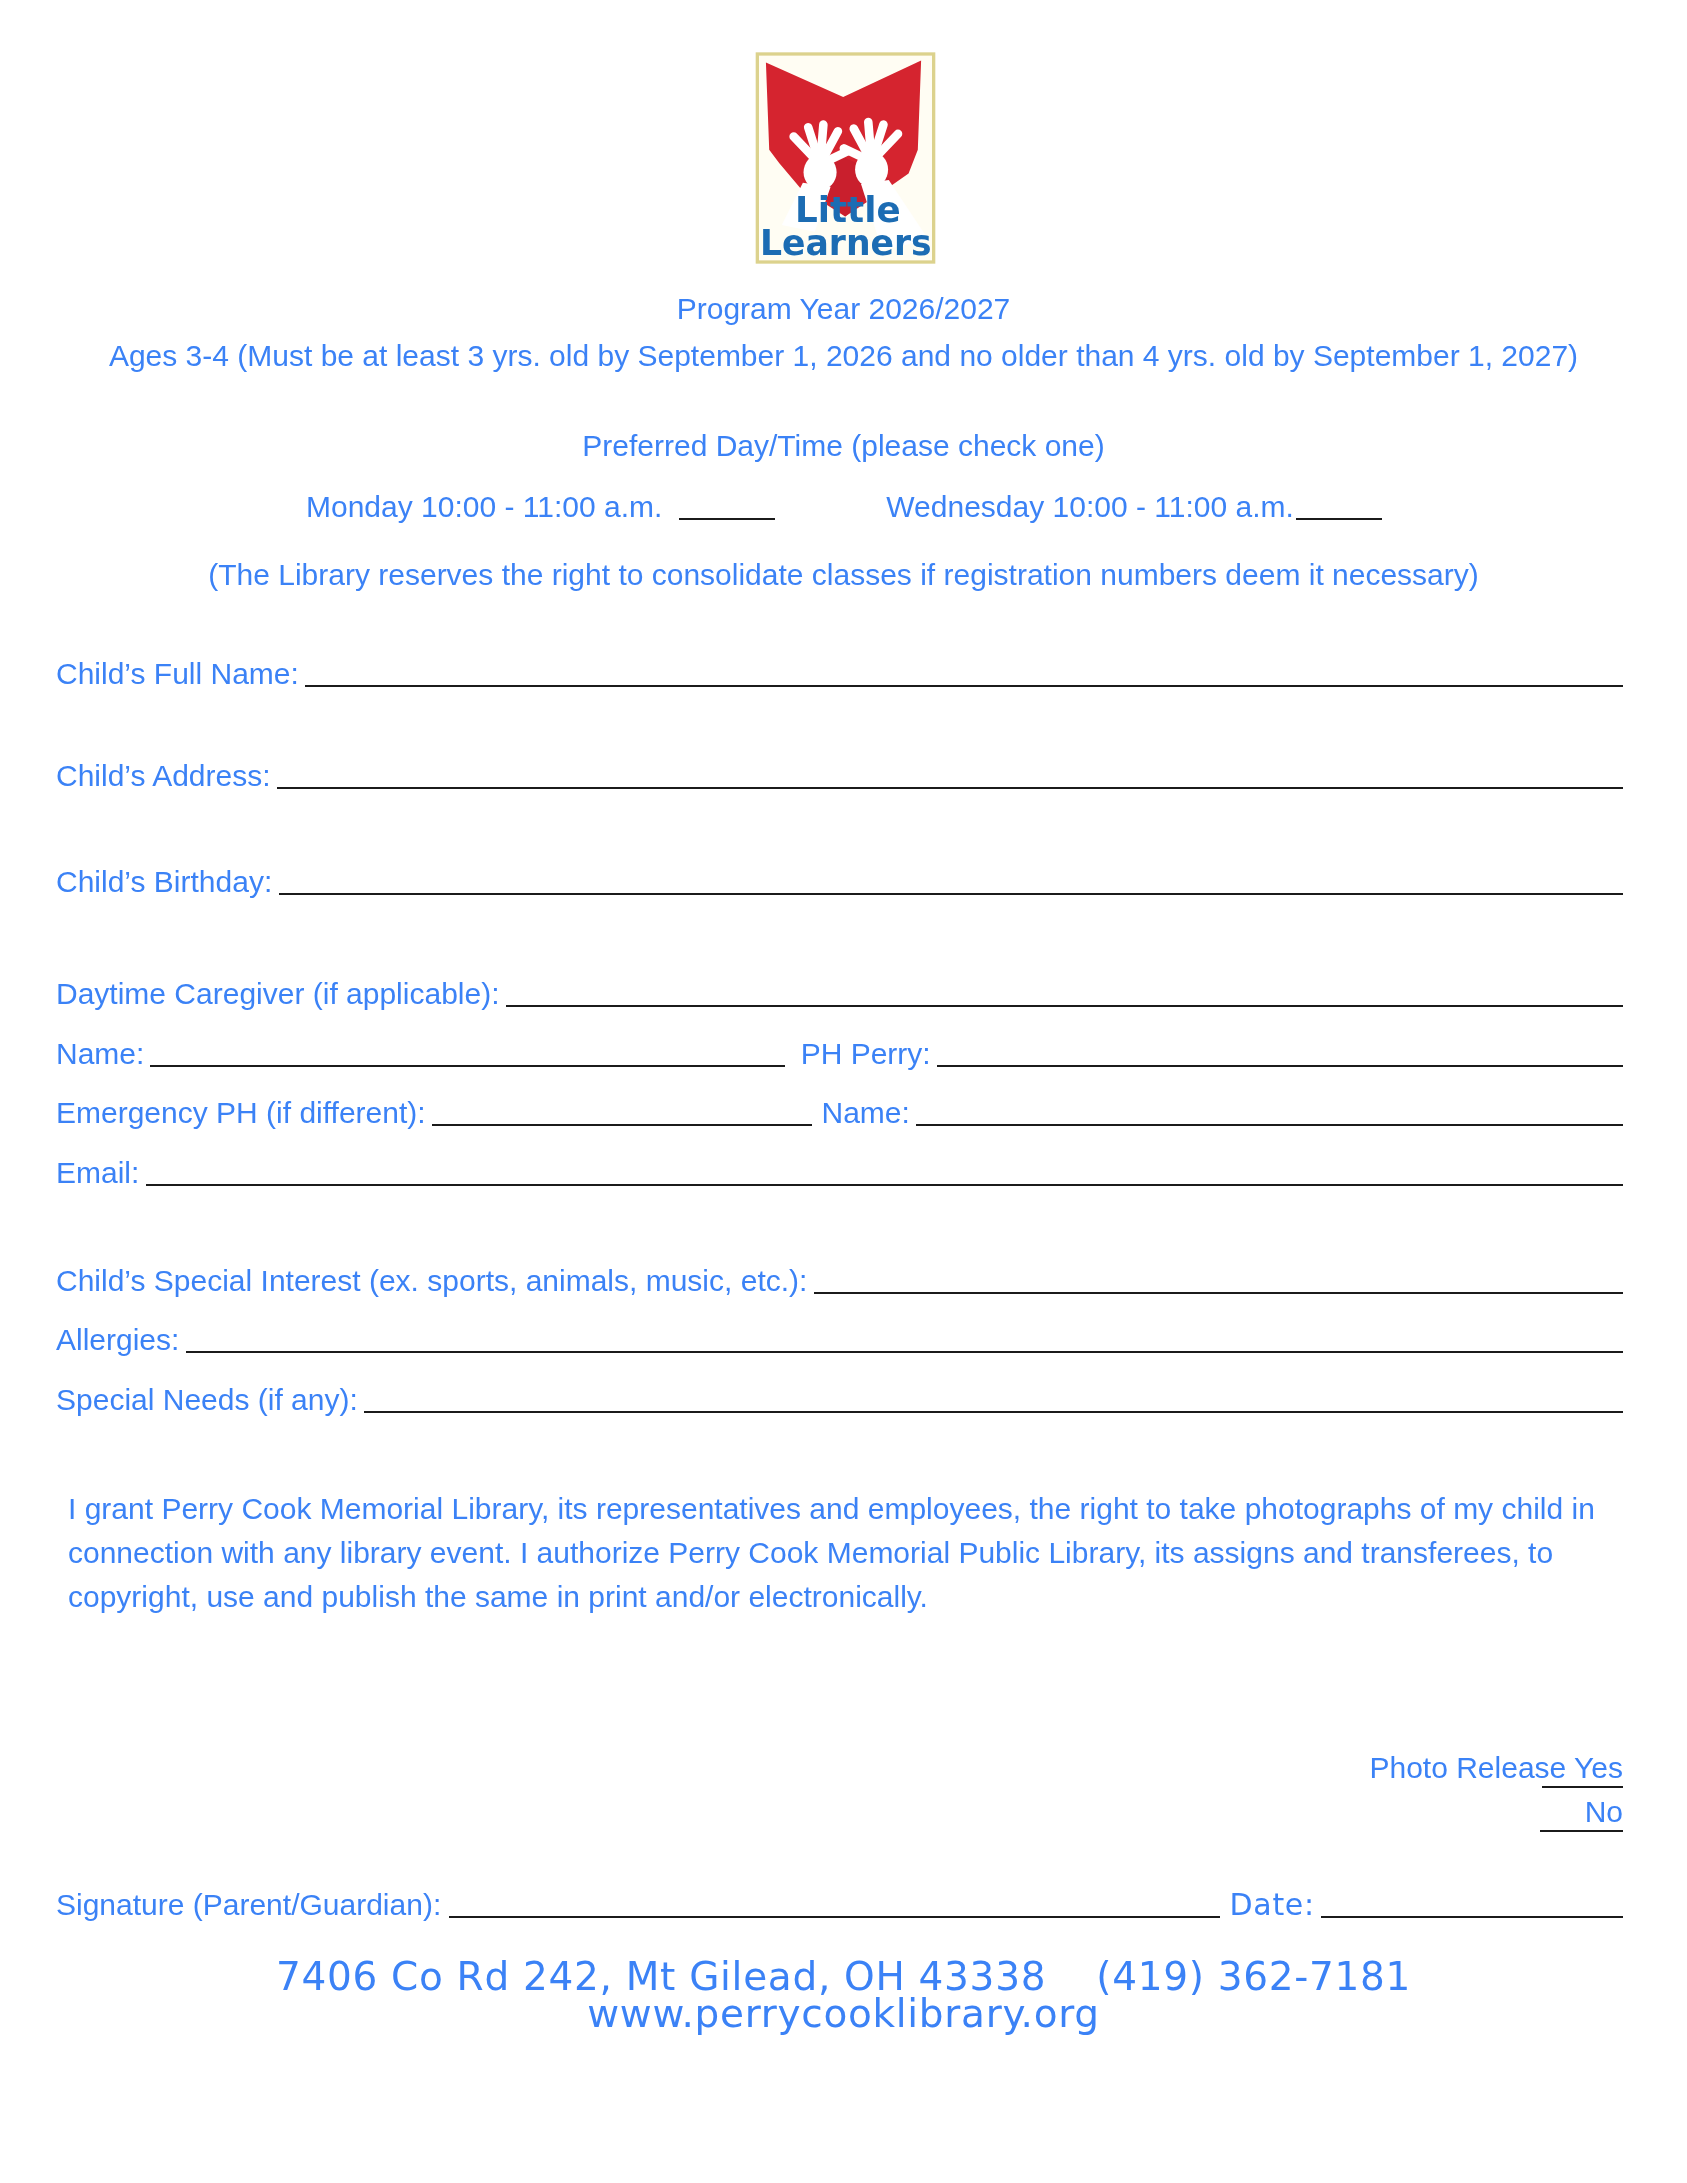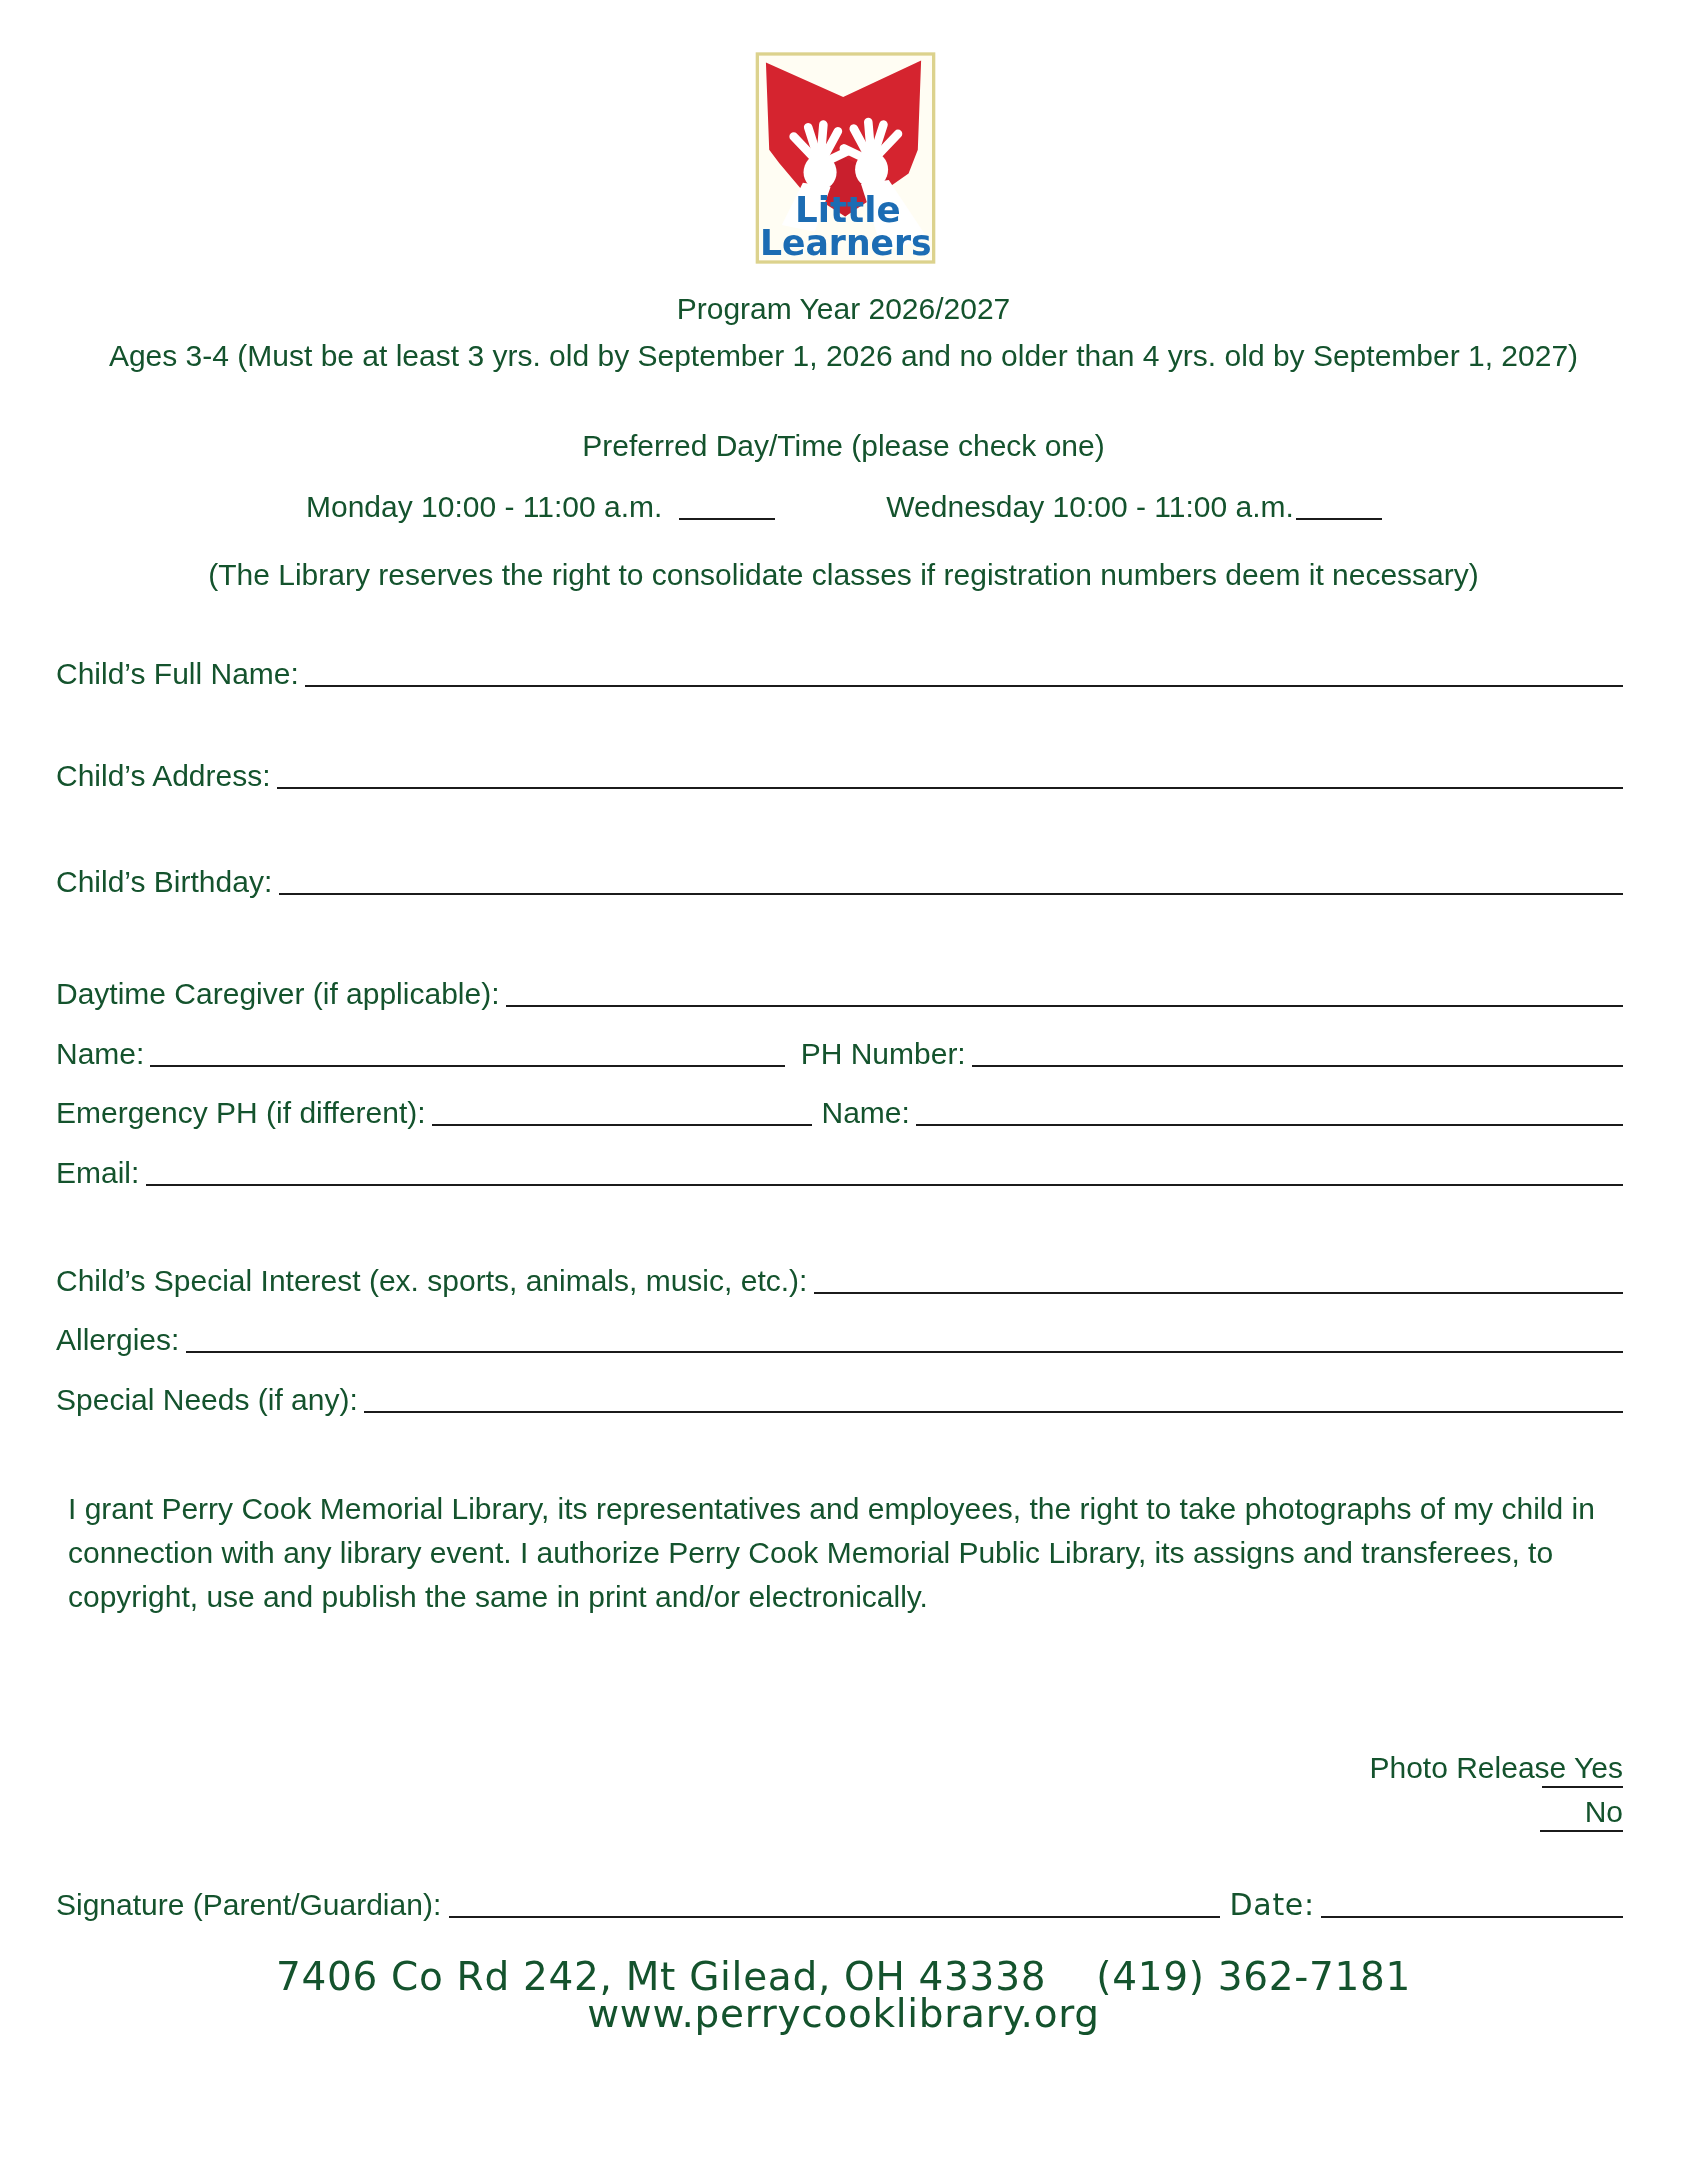--- a/index.html
+++ b/index.html
@@ -1,18 +1,18 @@
 <!DOCTYPE html>
 <html style="font-size:10.6px"><head>
 <meta charset="utf-8">
 <style>
   html,body{margin:0;padding:0;background:#fff;}
   .page{
     position:relative;width:1687px;height:2183px;background:#ffffff;
-    font-family:"Liberation Sans",sans-serif;font-size:30px;color:#14532d;
+    font-family:"Liberation Sans",sans-serif;font-size:30px;color:#3b82f6;
     overflow:hidden;
   }
   .abs{position:absolute;left:56px;right:64px;line-height:37px;}
   .center{position:absolute;left:0;right:0;text-align:center;line-height:37px;}
   .row{display:flex;align-items:flex-end;}
   .lbl{white-space:pre;}
   .fill{flex:1 1 auto;border-bottom:2.6px solid #1b1b1b;margin-bottom:4.6px;margin-left:6.6px;}
   .fillfx{flex:0 0 auto;border-bottom:2.6px solid #1b1b1b;margin-bottom:4.6px;}
   .blank{flex:0 0 auto;border-bottom:2.6px solid #1b1b1b;margin-bottom:4.6px;}
   .para{line-height:44px;margin-left:12px;}
@@ -87,21 +87,21 @@
   </div>
 
   <div class="abs row" style="top:975px;">
     <span class="lbl">Daytime Caregiver (if applicable):</span>
     <span class="fill"></span>
   </div>
 
   <div class="abs row" style="top:1035px;">
     <span class="lbl">Name:</span>
     <span class="fillfx" style="width:635px;margin-left:5.3px;"></span>
-    <span class="lbl" style="margin-left:16px;">PH Number:</span>
+    <span class="lbl" style="margin-left:16px;">PH Perry:</span>
     <span class="fill"></span>
   </div>
 
   <div class="abs row" style="top:1094px;">
     <span class="lbl">Emergency PH (if different):</span>
     <span class="fillfx" style="width:380px;margin-left:6.6px;"></span>
     <span class="lbl" style="margin-left:9.3px;">Name:</span>
     <span class="fill"></span>
   </div>
 

